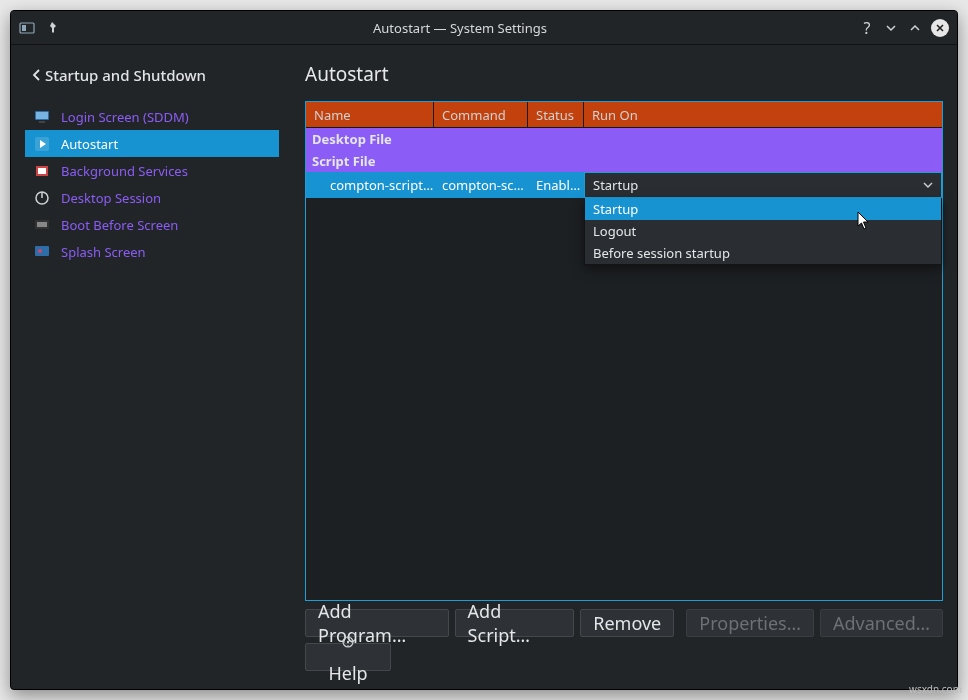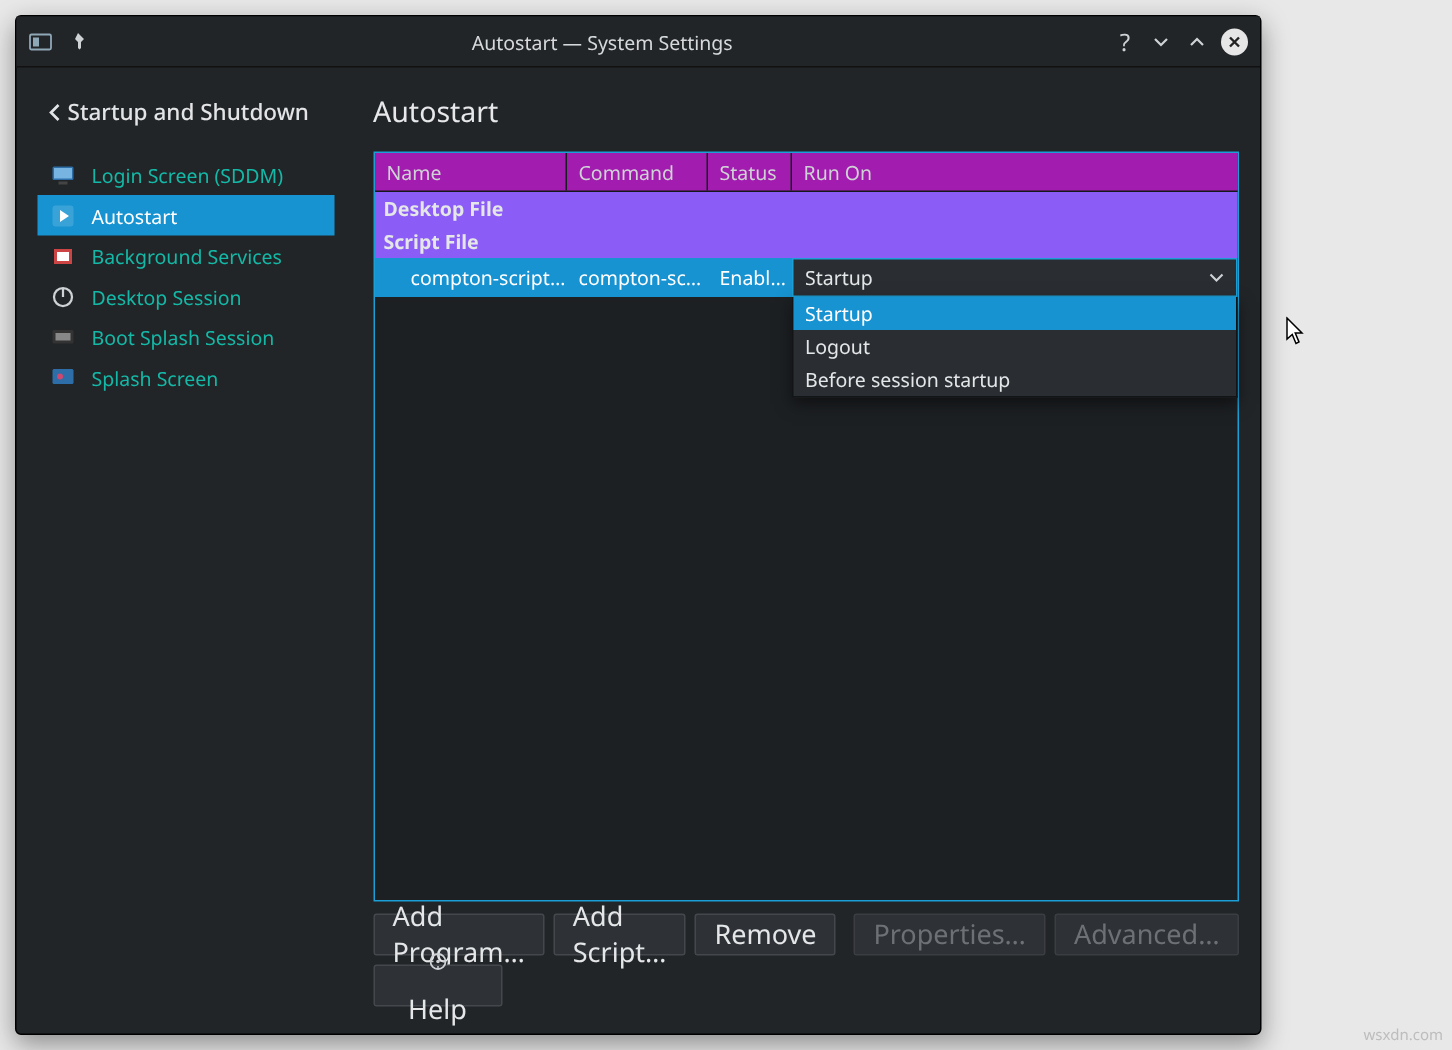--- a/index.html
+++ b/index.html
@@ -1,18 +1,18 @@
 <!DOCTYPE html>
 <html><head>
 <meta charset="utf-8">
 <style>
   * { box-sizing: border-box; margin: 0; padding: 0; font-family: "Noto Sans", "Segoe UI", sans-serif; }
   body { background: #e8e8e8; width: 968px; height: 700px; overflow: hidden; position: relative; }
   .window {
-    position: absolute; top: 10px; left: 10px; width: 831px; height: 680px;
+    position: absolute; top: 10px; left: 10px; width: 948px; height: 680px;
     background: #222528; border: 1px solid #000; border-radius: 4px;
     box-shadow: 0 6px 18px rgba(0,0,0,0.4); color: #e4e6e8;
     display: flex; flex-direction: column;
   }
   .titlebar {
     height: 34px; display: flex; align-items: center; padding: 0 8px;
     background: #222528; border-bottom: 1px solid #111;
   }
   .titlebar .left-icons { display: flex; gap: 10px; align-items: center; }
   .titlebar .title { flex: 1; text-align: center; font-size: 13px; color: #d6d8da; }
@@ -20,32 +20,32 @@
   .win-icon { width: 16px; height: 16px; display: flex; align-items: center; justify-content: center; color: #cfd2d5; }
   .close-btn { width: 18px; height: 18px; border-radius: 50%; background: #e6e6e6; color: #222; display: flex; align-items: center; justify-content: center; font-size: 11px; }
   .body { flex: 1; display: flex; padding: 14px 14px 18px 14px; gap: 0; }
   .sidebar { width: 254px; display: flex; flex-direction: column; }
   .sidebar-header {
     display: flex; align-items: center; gap: 0; padding: 6px 4px 18px 4px;
     font-size: 15px; font-weight: 500; color: #e2e4e6;
   }
   .side-item {
     display: flex; align-items: center; gap: 10px; height: 27px; padding: 0 8px;
-    font-size: 13px; color: #14b8a6; cursor: pointer;
+    font-size: 13px; color: #8b5cf6; cursor: pointer;
   }
   .side-item.selected { background: #1793d1; color: #fff; }
   .side-icon { width: 18px; height: 18px; display: flex; align-items: center; justify-content: center; }
   .main { flex: 1; display: flex; flex-direction: column; padding-left: 26px; }
   .main-title { font-size: 19px; font-weight: 400; color: #e6e8ea; margin: 2px 0 14px 0; }
   .table-frame {
     border: 1px solid #1b9fd6; background: #1d2023; flex: 1; display: flex; flex-direction: column;
     overflow: visible; position: relative;
   }
   .table-header {
-    display: flex; height: 26px; background: #a21caf; border-bottom: 1px solid #15181a;
+    display: flex; height: 26px; background: #c2410c; border-bottom: 1px solid #15181a;
     font-size: 13px; color: #cfd2d4;
   }
   .th { display: flex; align-items: center; padding-left: 8px; border-right: 1px solid #1a1d20; }
   .th:last-child { border-right: none; }
   .col-name { width: 128px; }
   .col-cmd  { width: 94px; }
   .col-stat { width: 56px; }
   .col-run  { flex: 1; }
   .section-row { height: 22px; display: flex; align-items: center; padding-left: 6px; font-size: 13px; font-weight: 700; background: #8b5cf6; }
   .data-row-area { position: relative; }
@@ -178,21 +178,21 @@
         <span>Desktop Session</span>
       </div>
 
       <div class="side-item">
         <span class="side-icon">
           <svg width="16" height="16" viewBox="0 0 16 16">
               <rect x="1" y="3" width="14" height="9" rx="1" fill="#333"></rect>
               <rect x="3" y="5" width="10" height="5" fill="#888"></rect>
             </svg>
         </span>
-        <span>Boot Splash Session</span>
+        <span>Boot Before Screen</span>
       </div>
 
       <div class="side-item">
         <span class="side-icon">
           <svg width="16" height="16" viewBox="0 0 16 16">
               <rect x="1" y="2" width="14" height="10" rx="1" fill="#2d6ea8"></rect>
               <circle cx="6" cy="7" r="2" fill="#ce4770"></circle>
             </svg>
         </span>
         <span>Splash Screen</span>

